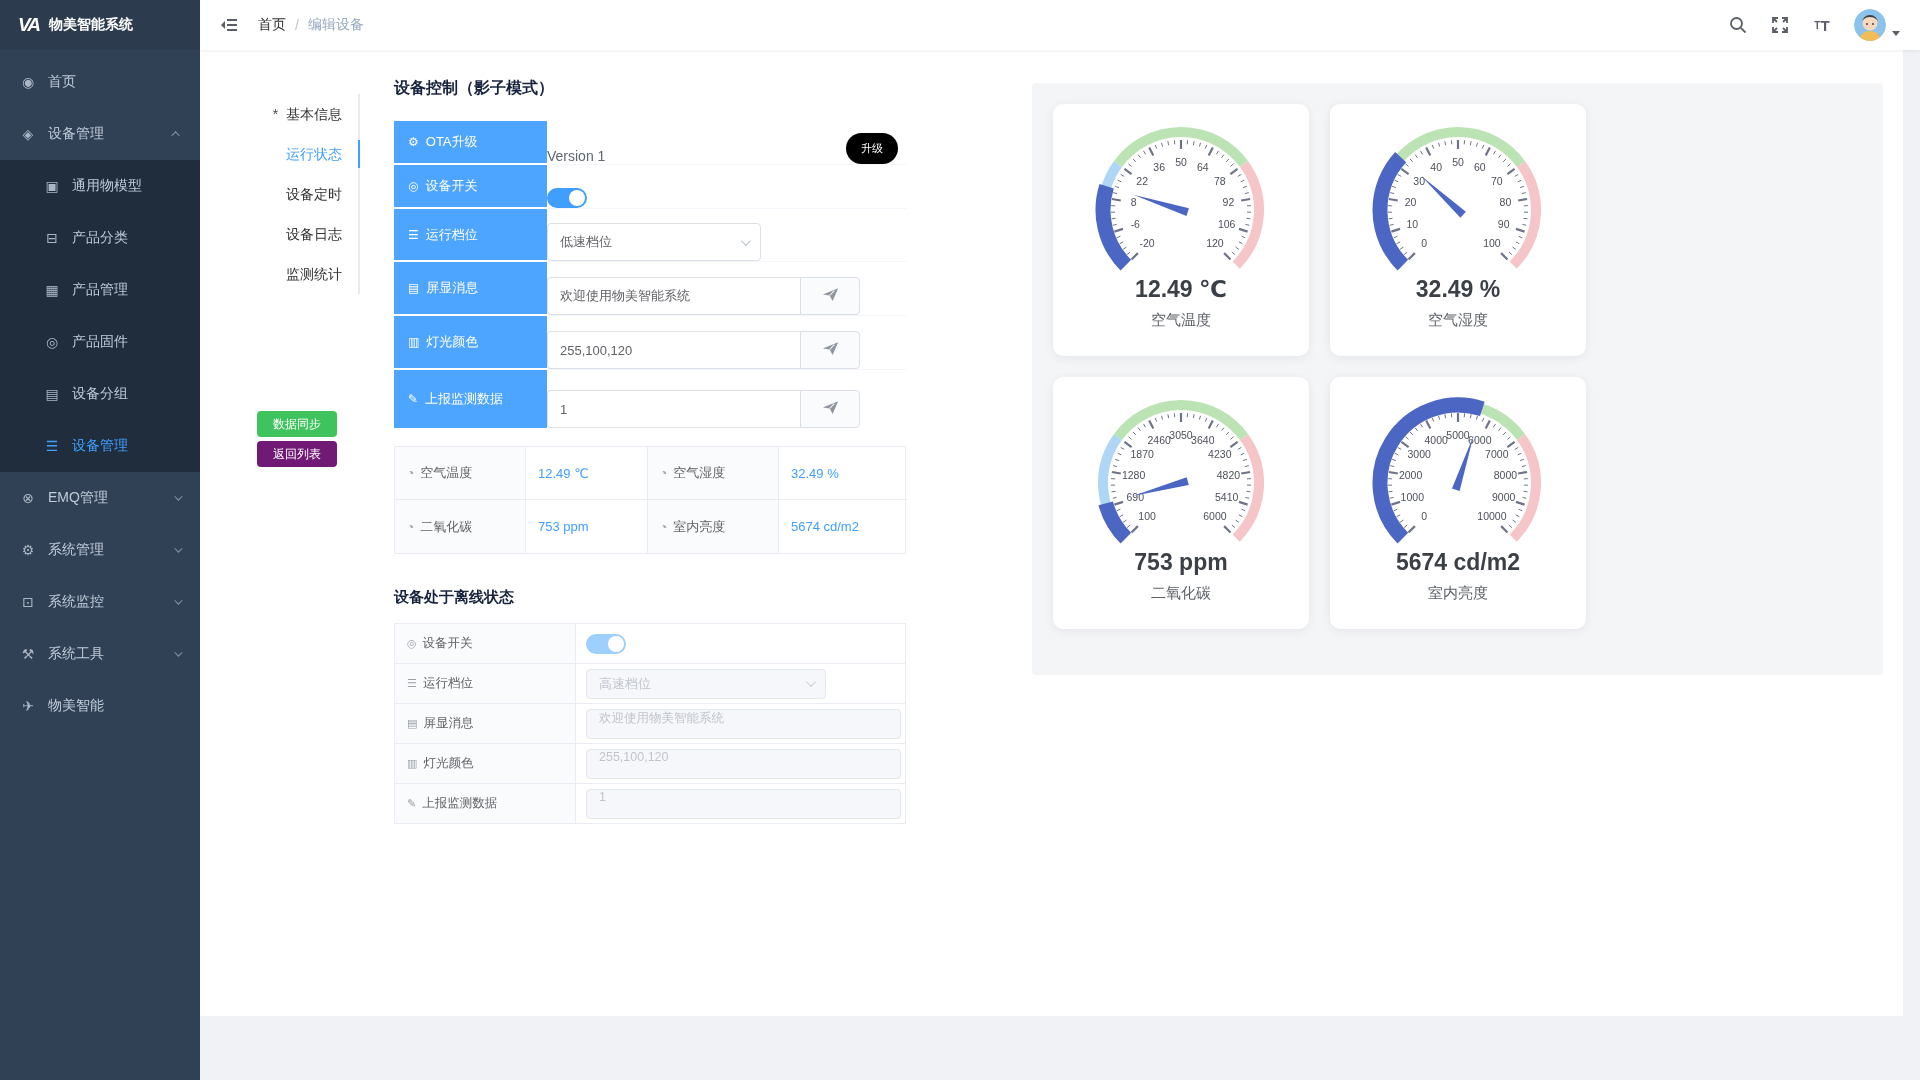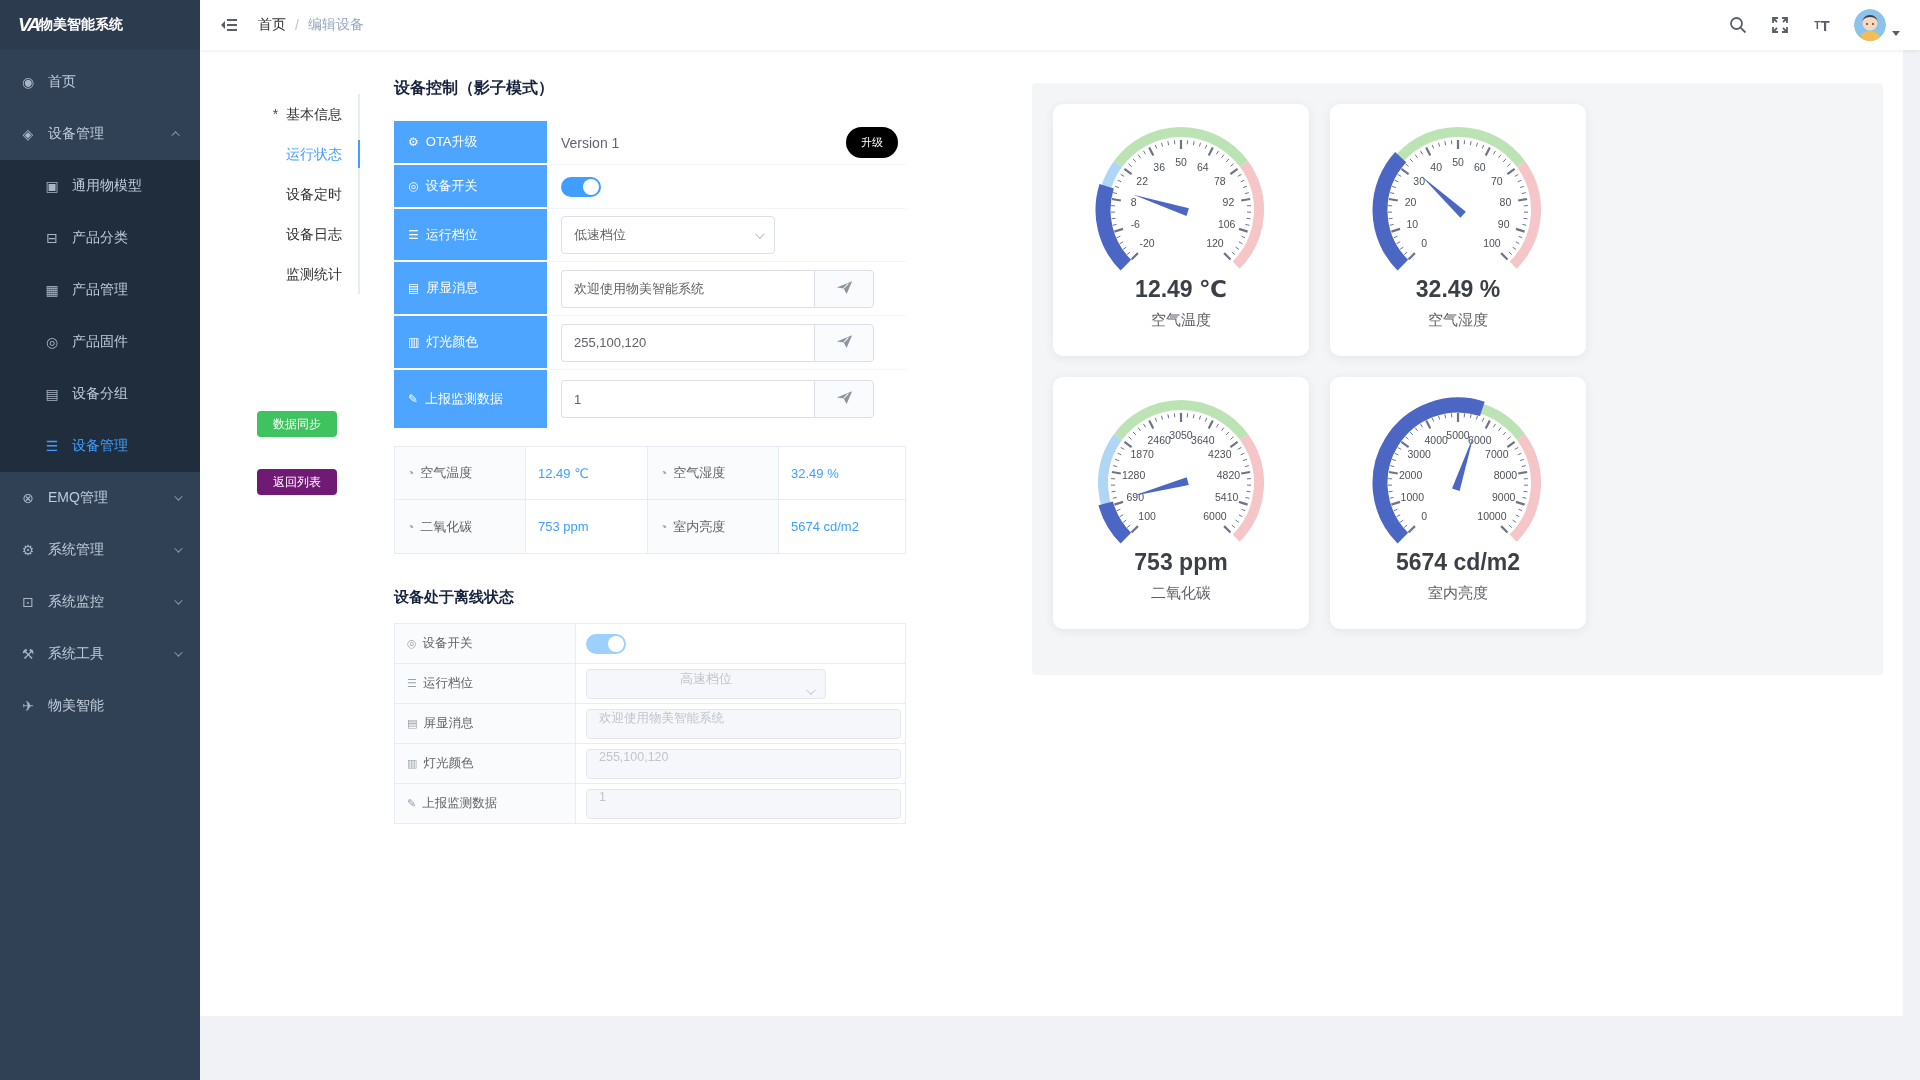--- a/index.html
+++ b/index.html
@@ -3,21 +3,21 @@
 <meta charset="utf-8">
 <style>
   * { margin:0; padding:0; box-sizing:border-box; }
   html,body { width:1920px; height:1080px; overflow:hidden; background:#f0f2f5;
     font-family:"Liberation Sans","DejaVu Sans",sans-serif; }
 
   
   .sidebar { position:absolute; left:0; top:0; width:200px; height:1080px; background:#304156; z-index:5; }
   .logo { height:50px; display:flex; align-items:center; padding-left:18px; background:#2d3b4f; }
   .logo-mark { color:#fff; font-weight:bold; font-style:italic; font-size:19px; letter-spacing:-2px; }
-  .logo-title { color:#fff; font-weight:bold; font-size:14px; }
+  .logo-title { color:#fff; font-weight:bold; font-size:14px; margin-left:10px; }
   .menu { padding-top:6px; }
   .m-item { height:52px; display:flex; align-items:center; padding-left:20px; color:#bfcbd9; font-size:14px; cursor:pointer; }
   .m-item .m-icon { width:16px; margin-right:12px; font-size:14px; color:#aab6c5; text-align:center; }
   .m-item.active { color:#409eff; }
   .m-item.active .m-icon { color:#409eff; }
   .submenu { background:#1f2d3d; }
   .submenu .m-item { padding-left:44px; }
   .arr { margin-left:auto; margin-right:20px; border:solid #8e99a9; border-width:0 1.5px 1.5px 0; padding:2.5px; }
   .arr.down { transform:rotate(45deg) translateY(-2px); }
   .arr.up { transform:rotate(-135deg) translateY(-2px); }
@@ -41,45 +41,45 @@
   
   .main { position:absolute; left:200px; top:50px; right:17px; height:966px; background:#fff; }
 
   
   .tabnav { position:absolute; left:48px; top:44px; width:112px; border-right:2px solid #e8ecf2; padding-right:0; }
   .tab { height:40px; line-height:40px; text-align:right; padding-right:16px; font-size:14px; color:#303133; cursor:pointer; position:relative; white-space:nowrap; }
   .tab.active { color:#409eff; }
   .tab.active::after { content:""; position:absolute; right:-2px; top:6px; height:28px; width:2px; background:#409eff; }
   .tab .star { margin-right:4px; color:#454950; }
 
-  .actions { position:absolute; left:57px; top:361px; display:flex; flex-direction:column; gap:32px; }
+  .actions { position:absolute; left:57px; top:361px; display:flex; flex-direction:column; gap:4px; }
   .btn { width:80px; height:26px; border:none; border-radius:4px; color:#fff; font-size:12px; cursor:pointer; font-family:inherit; }
   .btn-sync { background:#3fc35e; }
   .btn-back { background:#701a75; }
 
   
   .form-col { position:absolute; left:186px; top:28px; width:512px;margin-left:8px; }
   .sec-title { font-size:16px; font-weight:bold; color:#17233d; }
   .ctl-table { margin-top:22px; width:512px; }
   .ctl-row { display:flex; }
   .c-label { width:153px; background:#4ea5ff; color:#fff; font-size:13px; display:flex; align-items:center; padding-left:14px; border-bottom:2px solid #fff; }
   .c-label .f-icon { margin-right:7px; font-size:12px; }
   .ctl-row:last-child .c-label { border-bottom:none; }
-  .c-content { flex:1; display:flex; align-items:center; padding-left:14px; border-bottom:1px solid #f2f5f9; }
+  .c-content { flex:1; display:flex; align-items:flex-end; border-bottom:1px solid #f2f5f9; }
   .ctl-row:last-child .c-content { border-bottom:none; }
   .version-text { font-size:14px; color:#5f6672; }
   .upgrade-btn { margin-left:auto; margin-right:8px; background:#000000; color:#fff; border:none; border-radius:16px; font-size:11px; padding:8px 15px; cursor:pointer; font-family:inherit; }
 
   .switch { width:40px; height:20px; border-radius:10px; background:#409eff; position:relative; cursor:pointer; }
   .switch::after { content:""; position:absolute; right:2px; top:2px; width:16px; height:16px; border-radius:50%; background:#fff; }
   .switch.disabled { background:#9ed0fd; cursor:not-allowed; }
 
   .select { width:214px; height:38px; border:1px solid #dcdfe6; border-radius:4px; display:flex; align-items:center; padding:0 12px; font-size:13px; color:#606266; cursor:pointer; background:#fff; }
   .select .chev { margin-left:auto; border:solid #b4bccc; border-width:0 1.5px 1.5px 0; padding:3px; transform:rotate(45deg) translateY(-2px); }
-  .select.disabled { background:#f5f7fa; border-color:#e4e7ed; color:#c0c4cc; cursor:not-allowed; width:240px; height:30px;flex-direction:column; }
+  .select.disabled { background:#f5f7fa; border-color:#e4e7ed; color:#c0c4cc; cursor:not-allowed; width:240px; height:30px; }
   .select.disabled .chev { border-color:#c8cdd6; }
 
   .input-group { display:flex; }
   .tin { width:253px; height:38px; border:1px solid #dcdfe6; border-right:none; border-radius:4px 0 0 4px; padding:0 12px; font-size:13px; color:#606266; outline:none; font-family:inherit; }
   .send-btn { width:60px; height:38px; border:1px solid #dcdfe6; border-radius:0 4px 4px 0; background:#fafbfd; cursor:pointer; display:flex; align-items:center; justify-content:center; }
 
   
   .mon-title, .off-title { font-size:15px; font-weight:bold; color:#17233d; margin-top:34px; }
   .mon-table { margin-top:18px; width:512px; border:1px solid #e9edf3; display:grid; grid-template-columns:131px 122px 131px 128px; }
   .mon-cell { height:53px; display:flex; align-items:center; padding-left:12px; font-size:13px; border-bottom:1px solid #e9edf3; border-right:1px solid #e9edf3; }

